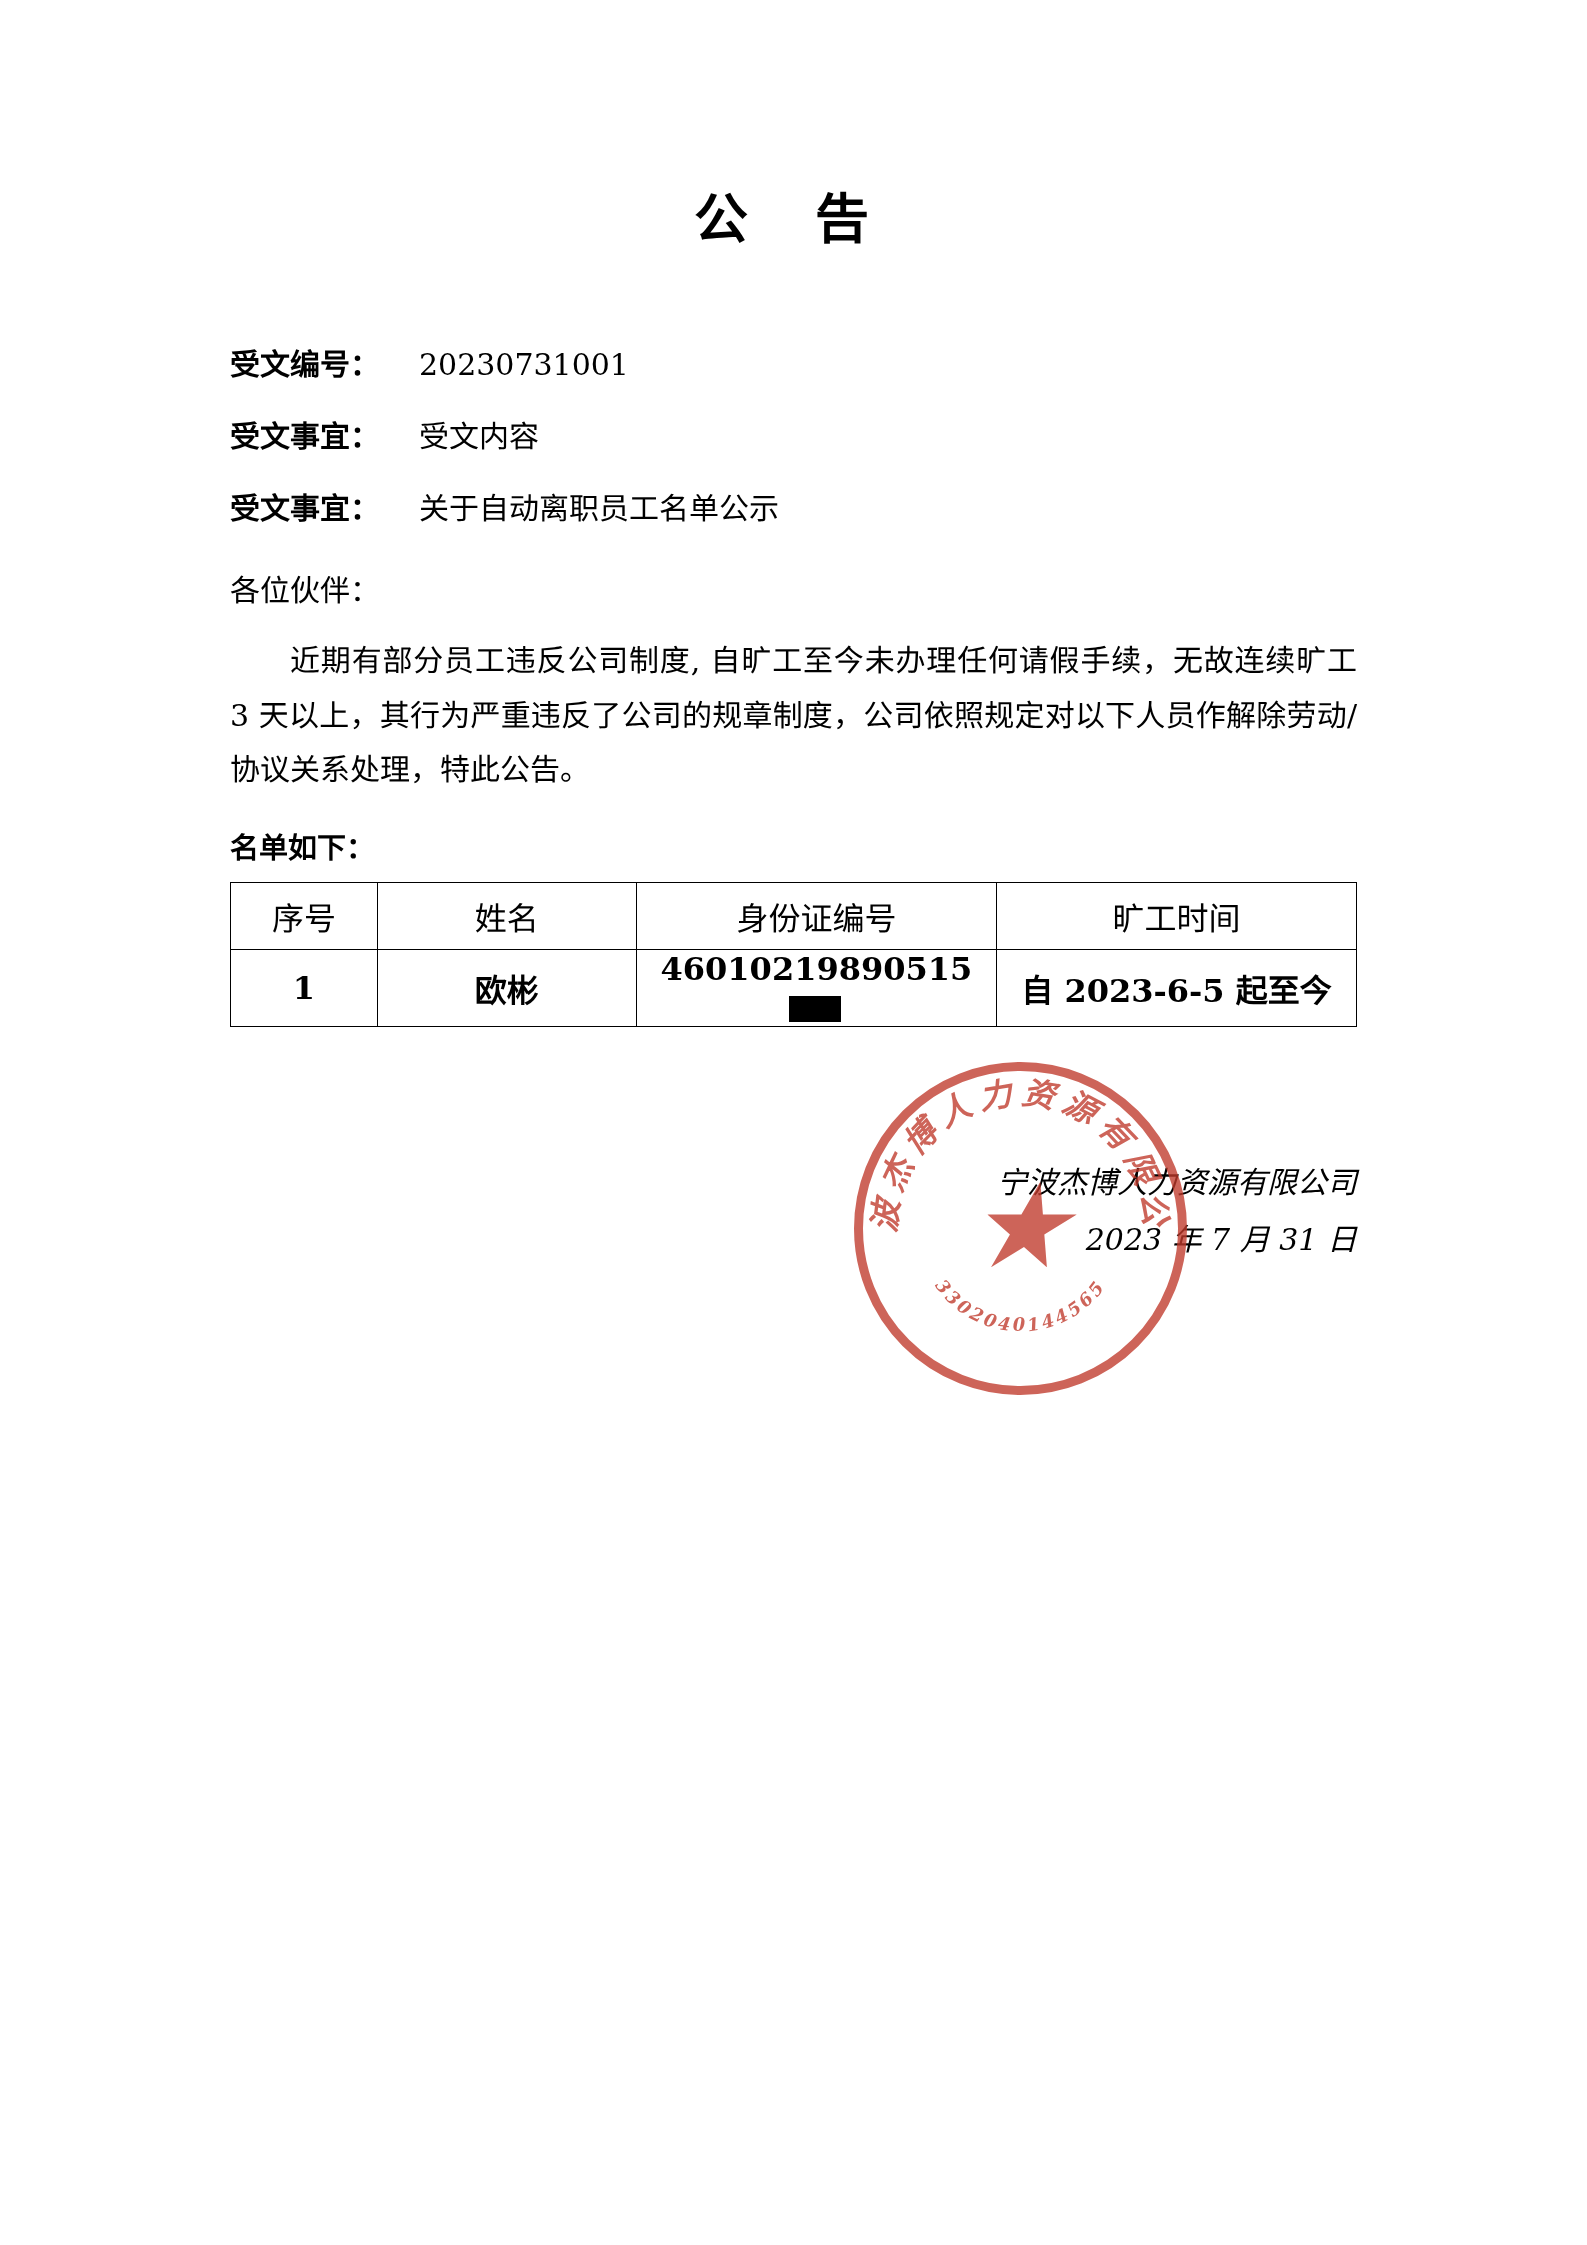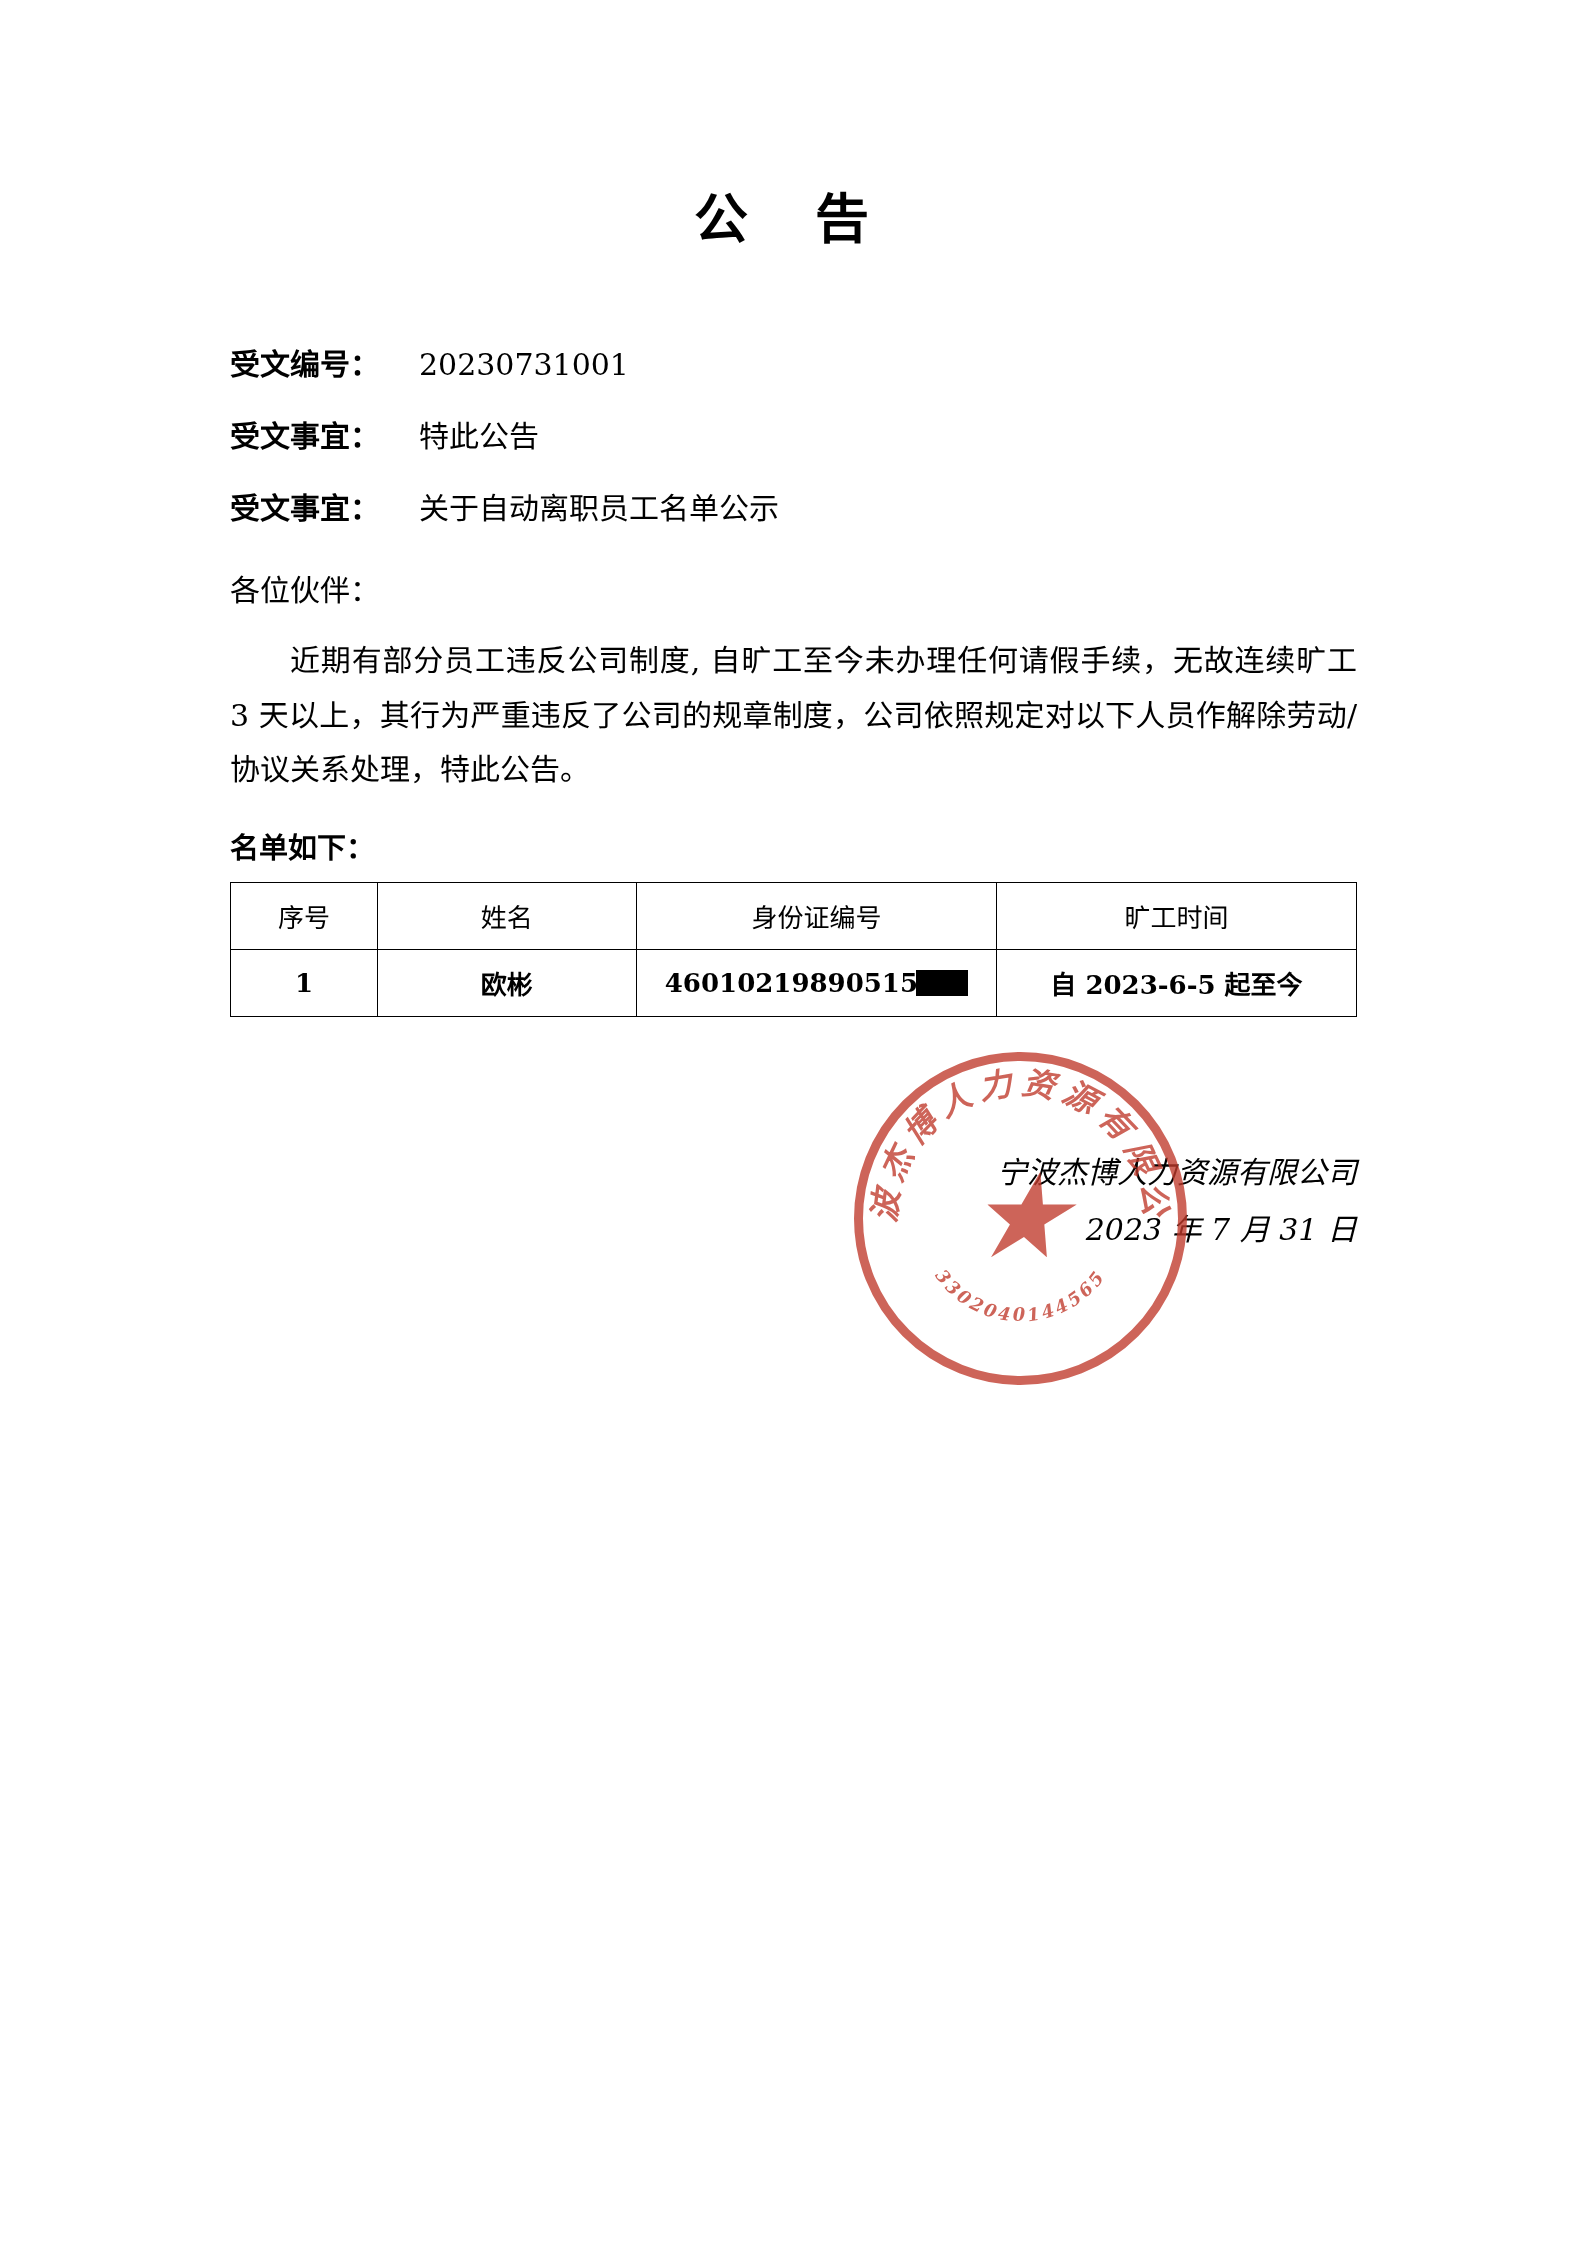--- a/index.html
+++ b/index.html
@@ -68,21 +68,21 @@
   table.name-table {
     border-collapse: collapse;
     width: 100%;
     table-layout: fixed;
   }
   table.name-table th,
   table.name-table td {
     border: 1.5px solid #000000;
     text-align: center;
     vertical-align: middle;
-    font-size: 26px;
+    font-size: 32px;
     height: 66px;
     padding: 0;
   }
   table.name-table th {
     font-weight: normal;
   }
   table.name-table td {
     font-weight: bold;
   }
   .col-seq { width: 13%; }
@@ -162,21 +162,21 @@
 
 <div class="page">
 
   <h1 class="doc-title">公  告</h1>
 
   <div class="meta-block">
     <div class="meta-line">
       <span class="meta-label">受文编号：</span><span class="meta-value">20230731001</span>
     </div>
     <div class="meta-line">
-      <span class="meta-label">受文事宜：</span><span class="meta-value">特此公告</span>
+      <span class="meta-label">受文事宜：</span><span class="meta-value">受文内容</span>
     </div>
     <div class="meta-line">
       <span class="meta-label">受文事宜：</span><span class="meta-value">关于自动离职员工名单公示</span>
     </div>
   </div>
 
   <div class="salutation">各位伙伴：</div>
 
   <p class="body-para">近期有部分员工违反公司制度, 自旷工至今未办理任何请假手续，无故连续旷工 3 天以上，其行为严重违反了公司的规章制度，公司依照规定对以下人员作解除劳动/协议关系处理，特此公告。</p>
 

